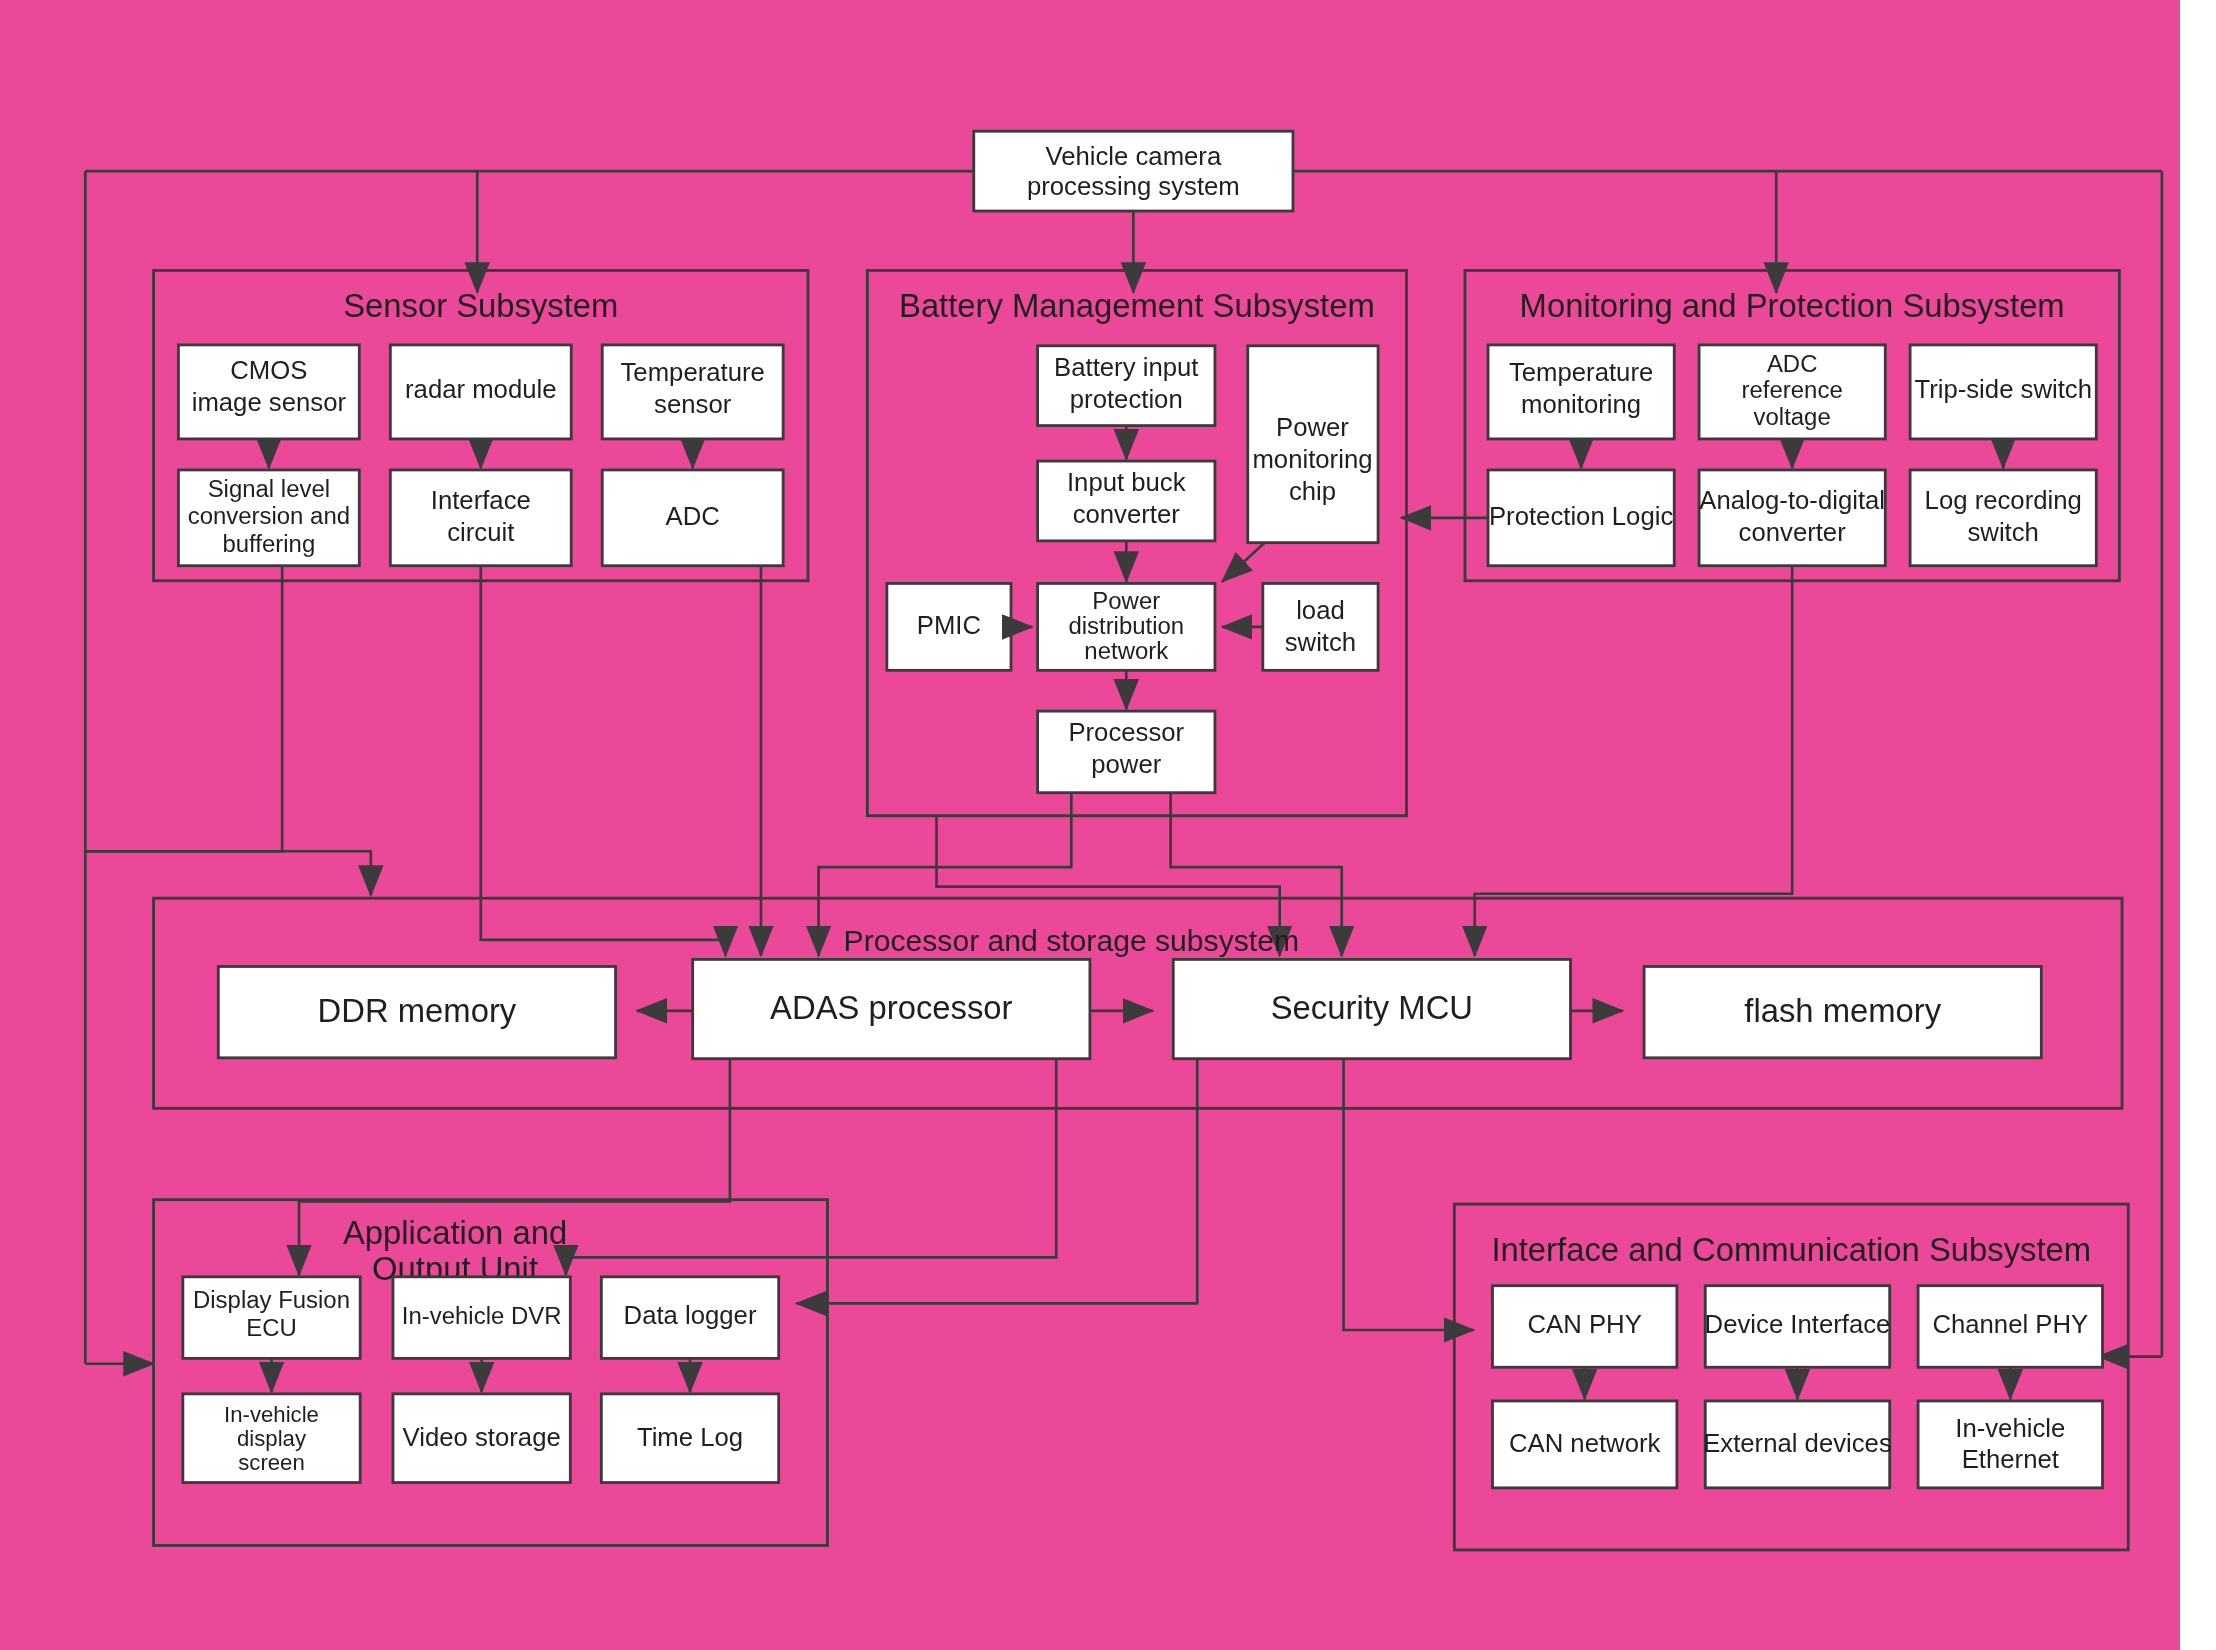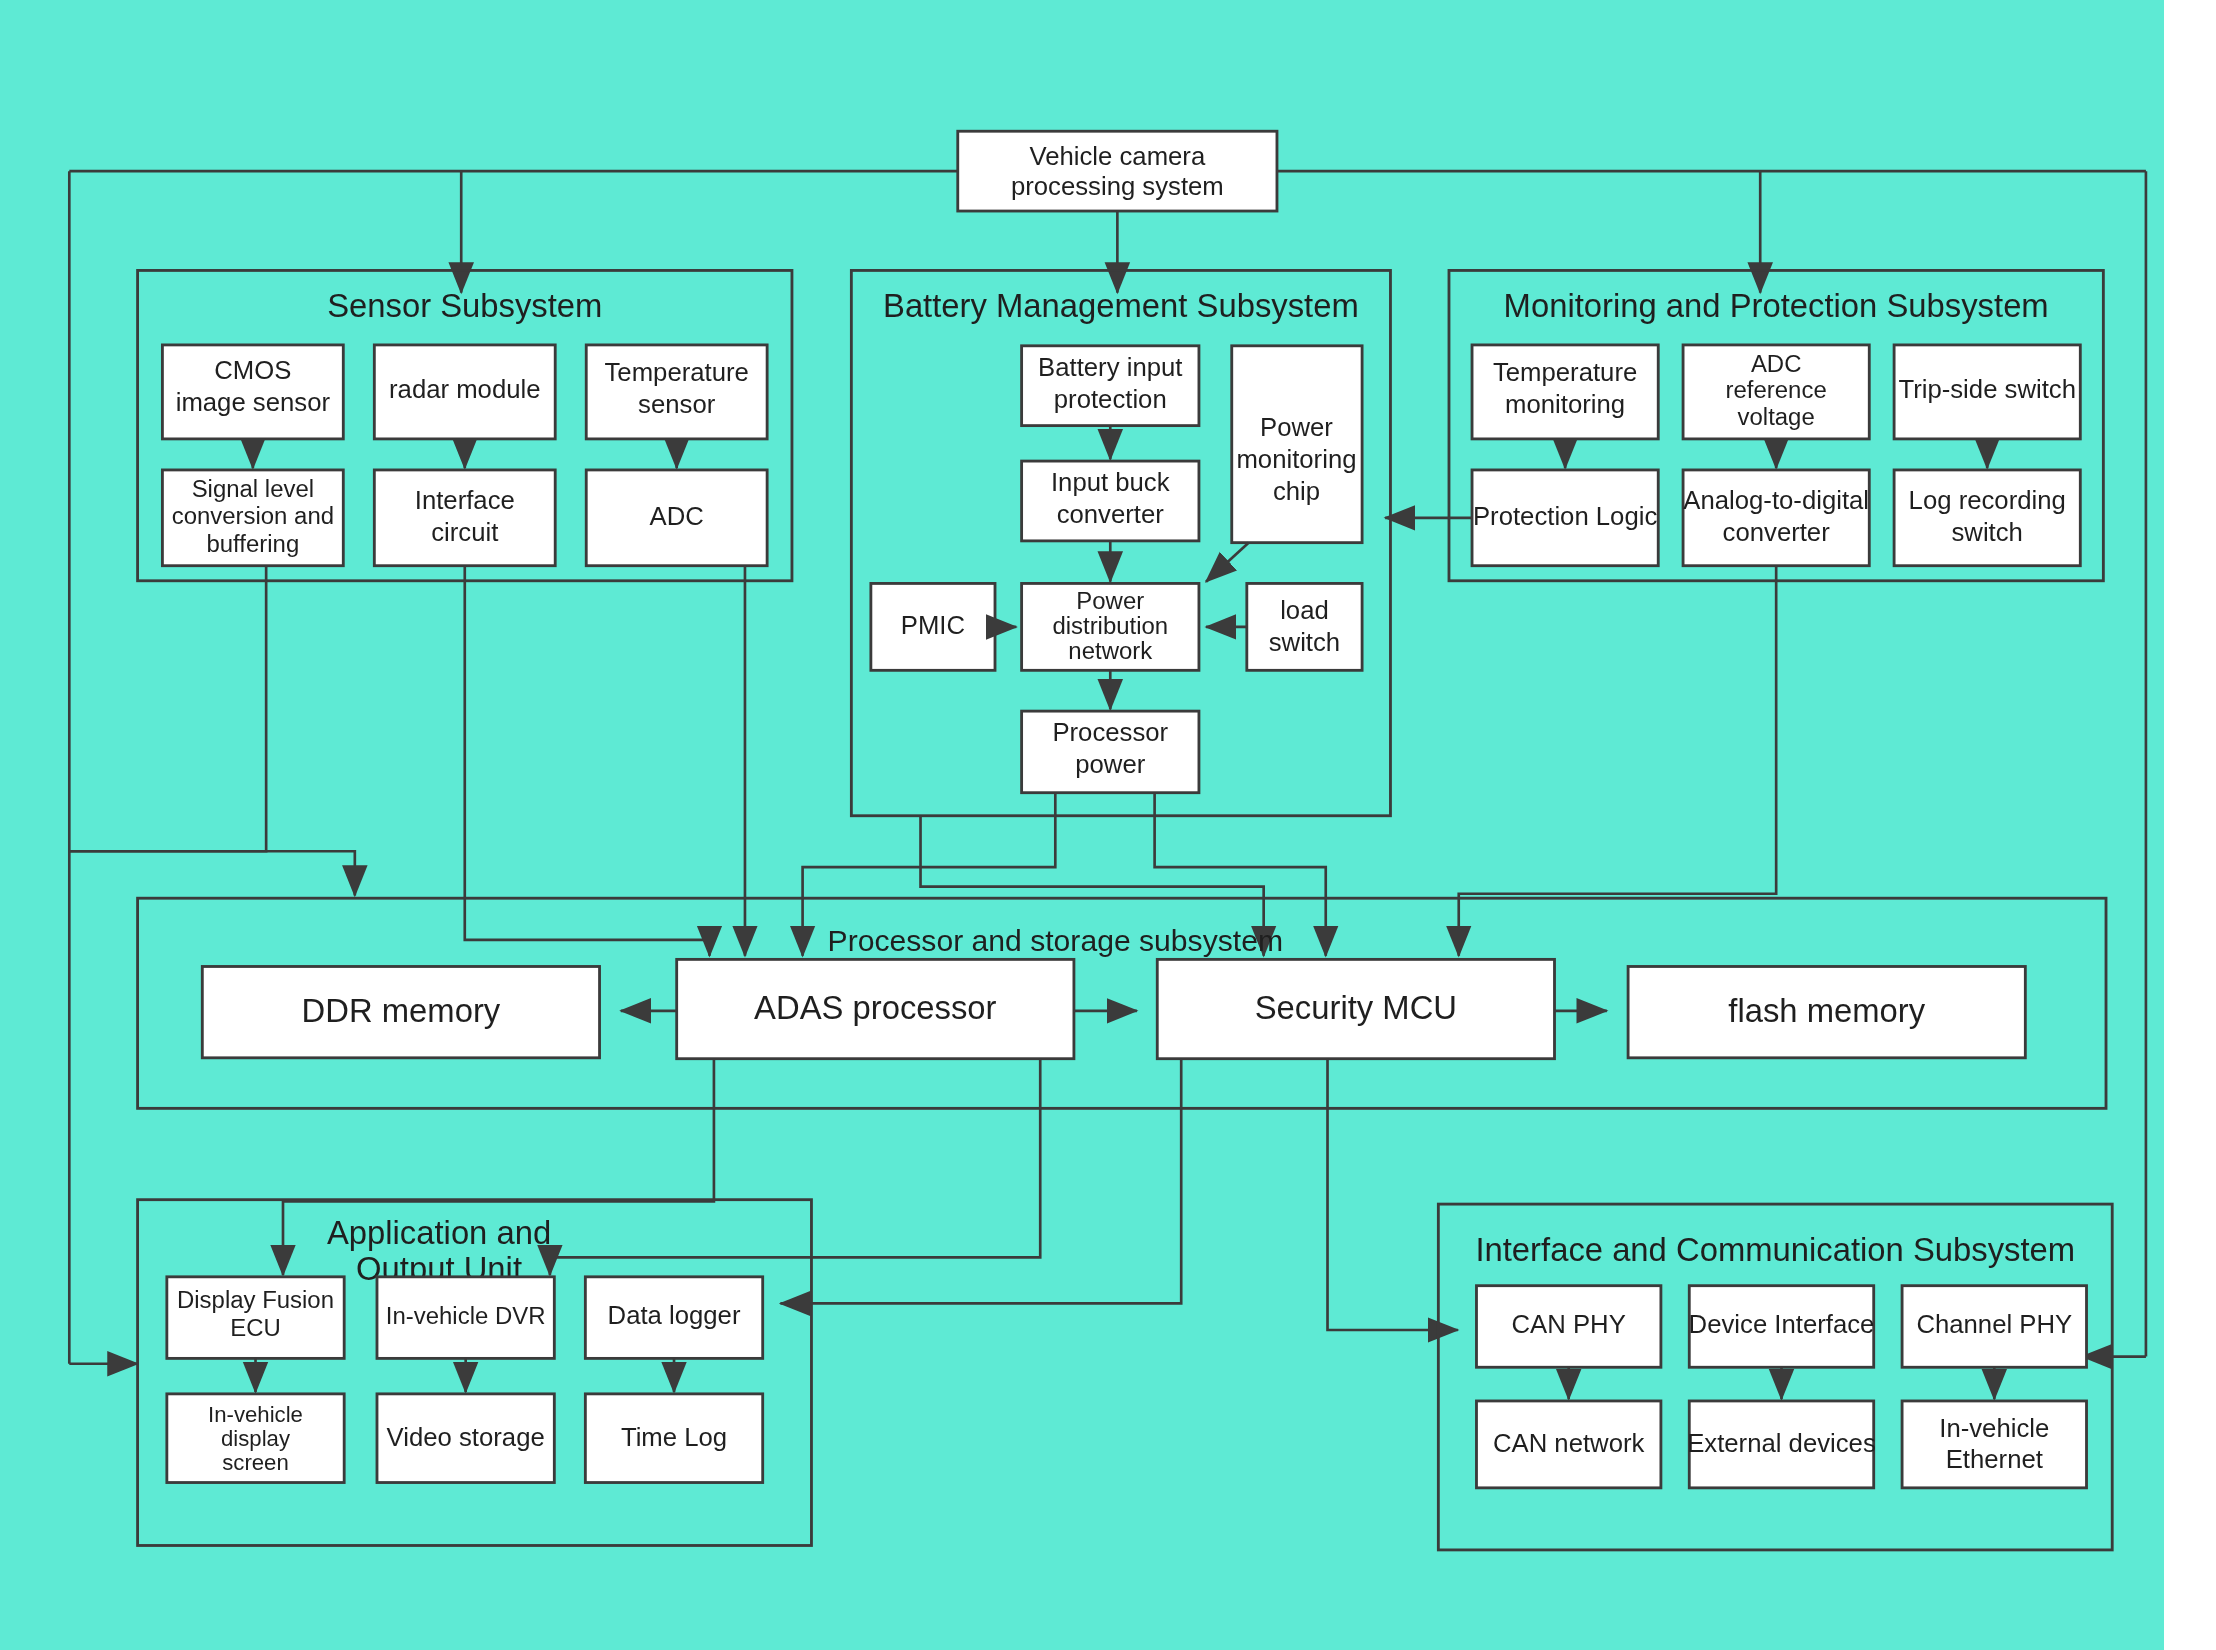--- a/index.html
+++ b/index.html
@@ -1,17 +1,17 @@
 <!DOCTYPE html>
 <html style="font-size:14px"><head>
 <meta charset="utf-8">
 <style>
   html,body{margin:0;padding:0;background:#ffffff;}
   body{font-family:"Liberation Sans", sans-serif;}
-  #stage{position:relative;width:2164px;height:1651px;background:#5eead4;overflow:hidden;}
+  #stage{position:relative;width:2164px;height:1651px;background:#ec4899;overflow:hidden;padding-left:16px;}
   svg{display:block;}
   .bx{fill:#ffffff;stroke:#3b3b3b;stroke-width:3.2;}
   .grp{fill:none;stroke:#3b3b3b;stroke-width:3.2;}
   .ln{stroke:#3b3b3b;stroke-width:3.0;fill:none;}
   .lbl{fill:#1f1f1f;font-family:"Liberation Sans", sans-serif;text-anchor:middle;dominant-baseline:middle;}
   .t22{font-size:25px;}
   .t24{font-size:27px;}
   .t26{font-size:29px;}
   .t30{font-size:34px;}
   .t34{font-size:37px;}

